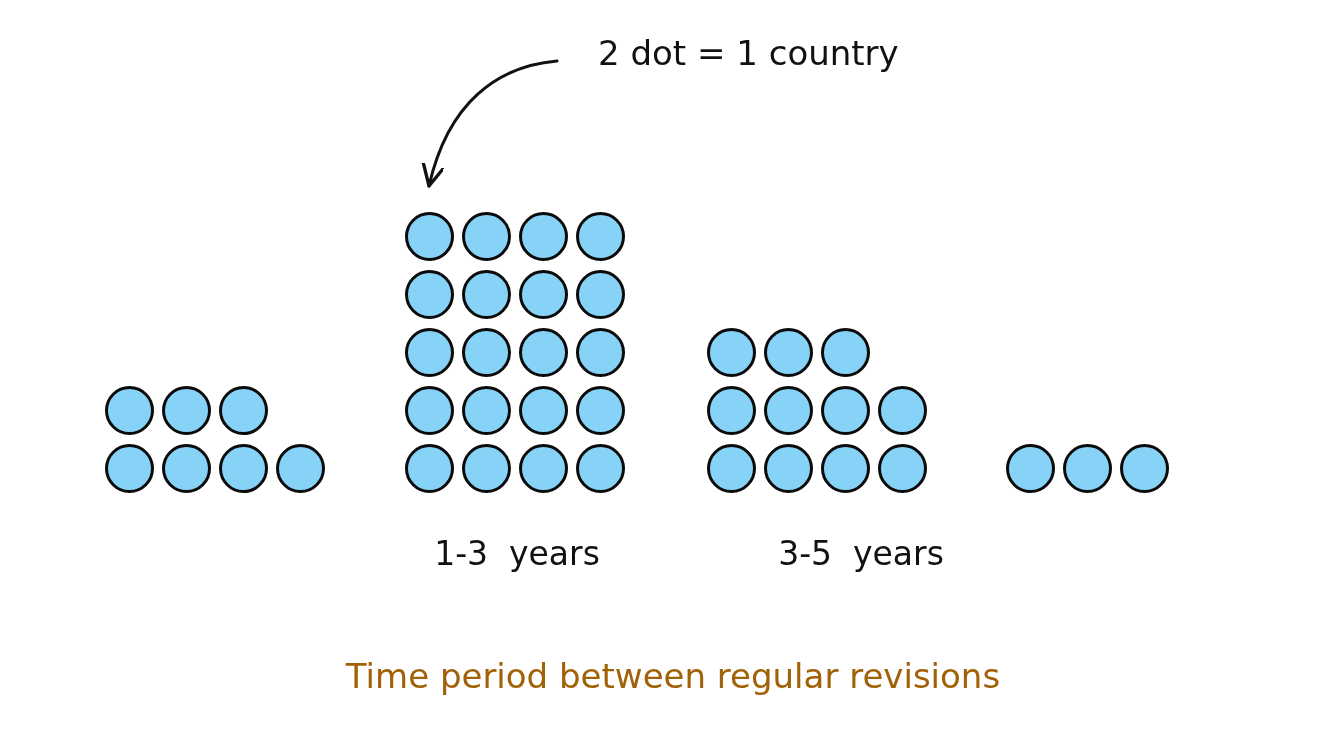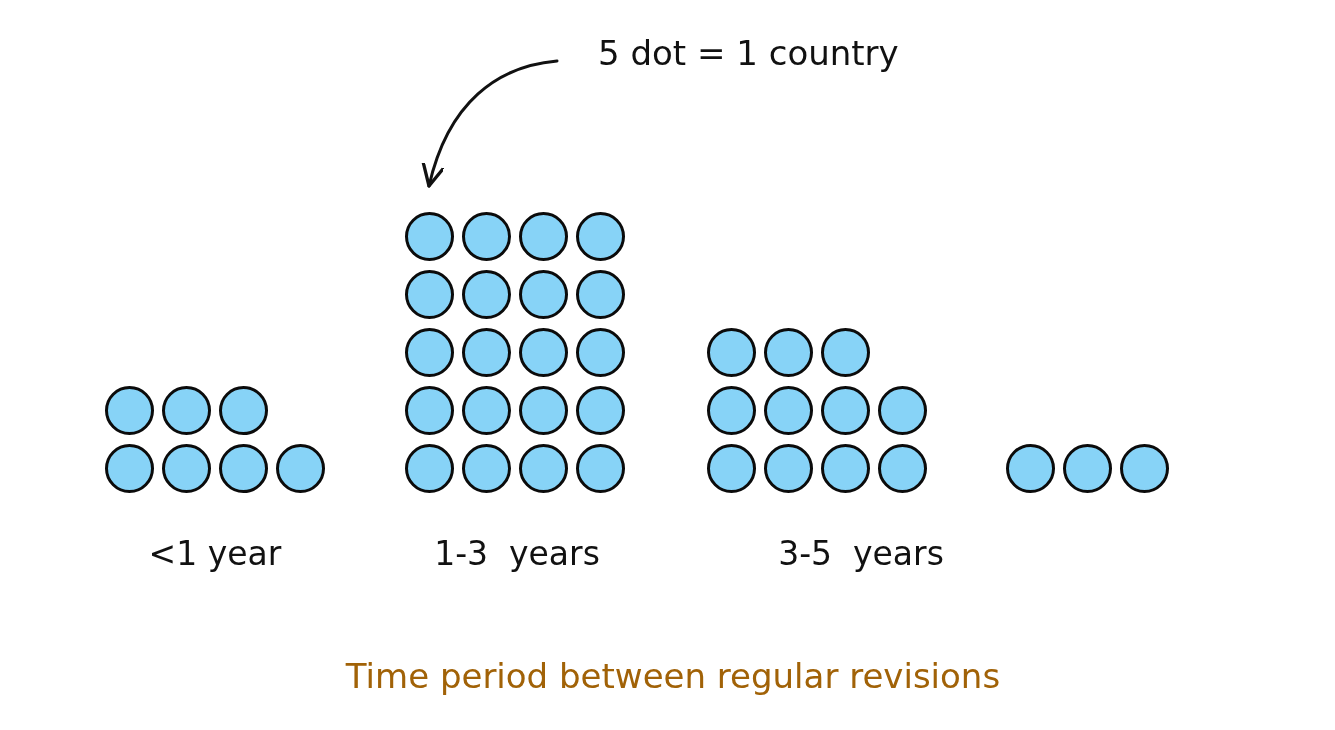--- a/index.html
+++ b/index.html
@@ -84,37 +84,36 @@
 
   <svg class="arrow-svg" viewBox="0 0 1335 730" xmlns="http://www.w3.org/2000/svg" aria-hidden="true">
     <defs>
       <marker id="arrowhead" markerWidth="9" markerHeight="9" refX="7" refY="3.5" orient="auto">
         <path d="M0,0 L7,3.5 L0,7" fill="none" stroke="#111111" stroke-width="1.1" stroke-linecap="round" stroke-linejoin="round"></path>
       </marker>
     </defs>
     <path d="M 557 61 C 498 66, 448 102, 429 186" fill="none" stroke="#111111" stroke-width="3" stroke-linecap="round" marker-end="url(#arrowhead)"></path>
   </svg>
 
-  <div class="annotation">5 dot = 1 country</div>
+  <div class="annotation">2 dot = 1 country</div>
 
   <div class="chart-area" id="chart-area">
       <div class="dot-group" style="left: 105px;">
         <div class="dot-row">
           <div class="dot" style="background: rgb(135, 211, 247); border-color: rgb(11, 11, 11);"></div>
           <div class="dot" style="background: rgb(135, 211, 247); border-color: rgb(11, 11, 11);"></div>
           <div class="dot" style="background: rgb(135, 211, 247); border-color: rgb(11, 11, 11);"></div>
         </div>
         <div class="dot-row">
           <div class="dot" style="background: rgb(135, 211, 247); border-color: rgb(11, 11, 11);"></div>
           <div class="dot" style="background: rgb(135, 211, 247); border-color: rgb(11, 11, 11);"></div>
           <div class="dot" style="background: rgb(135, 211, 247); border-color: rgb(11, 11, 11);"></div>
           <div class="dot" style="background: rgb(135, 211, 247); border-color: rgb(11, 11, 11);"></div>
         </div>
       </div>
-      <div class="cat-label" style="left: 215px;">&lt;1 year</div>
       <div class="dot-group" style="left: 405px;">
         <div class="dot-row">
           <div class="dot" style="background: rgb(135, 211, 247); border-color: rgb(11, 11, 11);"></div>
           <div class="dot" style="background: rgb(135, 211, 247); border-color: rgb(11, 11, 11);"></div>
           <div class="dot" style="background: rgb(135, 211, 247); border-color: rgb(11, 11, 11);"></div>
           <div class="dot" style="background: rgb(135, 211, 247); border-color: rgb(11, 11, 11);"></div>
         </div>
         <div class="dot-row">
           <div class="dot" style="background: rgb(135, 211, 247); border-color: rgb(11, 11, 11);"></div>
           <div class="dot" style="background: rgb(135, 211, 247); border-color: rgb(11, 11, 11);"></div>

